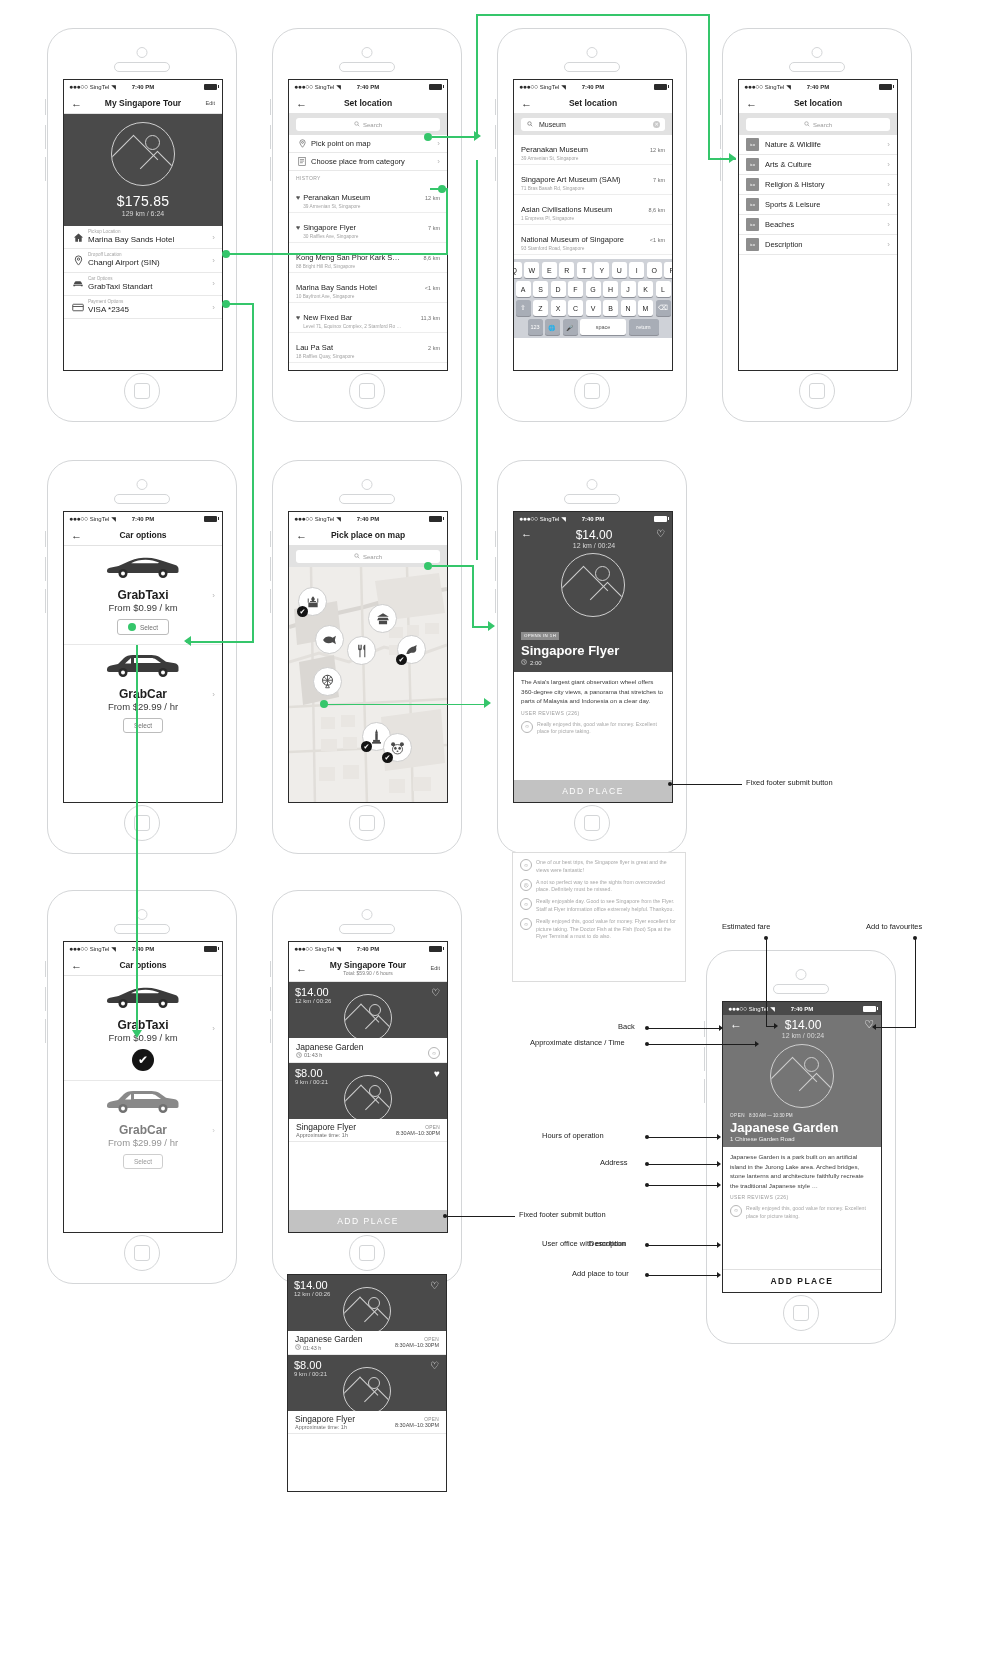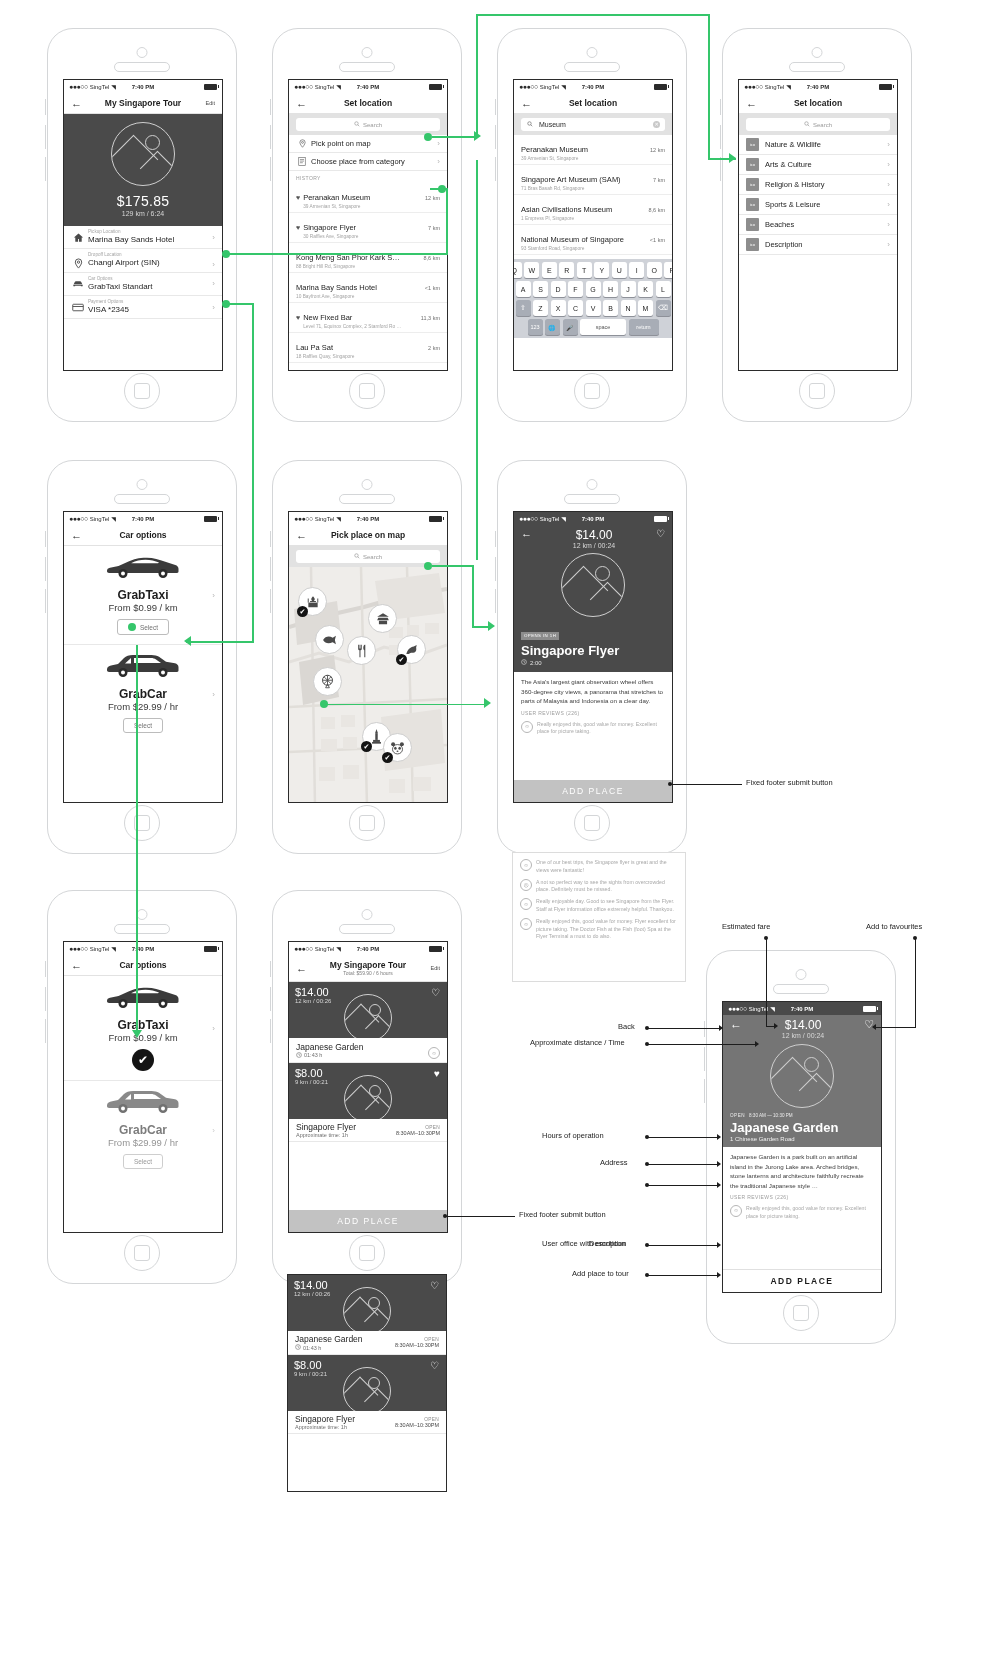--- a/index.html
+++ b/index.html
@@ -209,21 +209,21 @@
         <svg width="11" height="11" viewBox="0 0 24 24" fill="#4a4a4a">
             <path d="M12 3 2 12h3v9h6v-6h2v6h6v-9h3z"></path>
           </svg>
       </span>
       <span style="flex:1;padding-left:3px;">
         <span class="lab" style="display:block;">Pickup Location</span>
         <span class="val" style="display:block;">Marina Bay Sands Hotel</span>
       </span>
       <span class="chev">›</span>
     </div>
-    <div class="detrow" style="padding-top:3px;padding-bottom:3px;align-items:flex-end;">
+    <div class="detrow" style="padding-top:3px;padding-bottom:3px;">
       <span class="ic">
         <svg width="11" height="11" viewBox="0 0 24 24" fill="none" stroke="#4a4a4a" stroke-width="2">
             <path d="M12 2a7 7 0 0 0-7 7c0 5 7 13 7 13s7-8 7-13a7 7 0 0 0-7-7z"></path>
             <circle cx="12" cy="9" r="2.5"></circle>
           </svg>
       </span>
       <span style="flex:1;padding-left:3px;">
         <span class="lab" style="display:block;">Dropoff Location</span>
         <span class="val" style="display:block;">Changi Airport (SIN)</span>
       </span>

